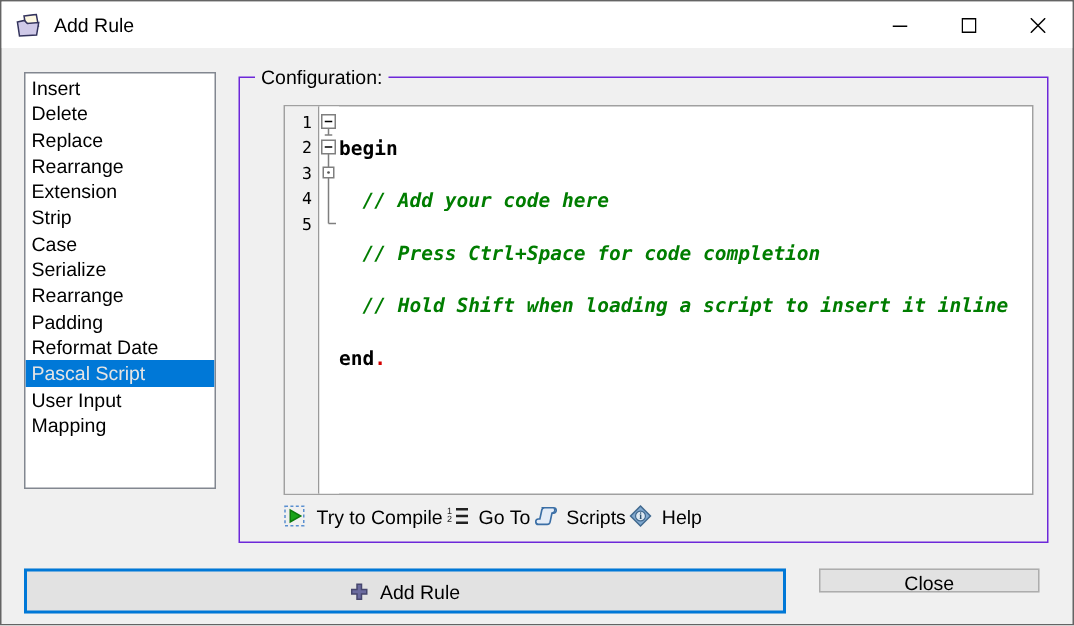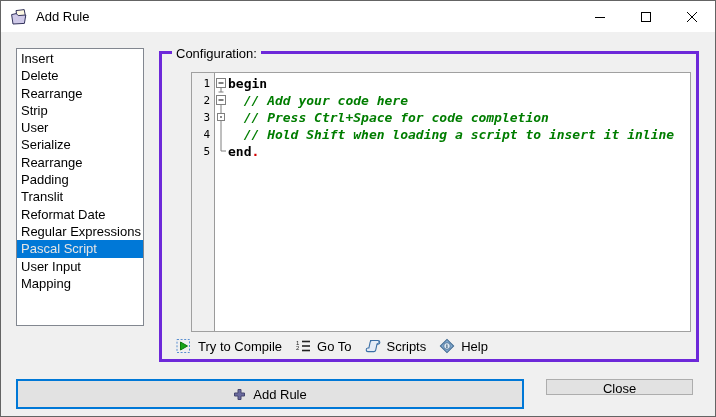--- a/index.html
+++ b/index.html
@@ -13,35 +13,35 @@
   .titlebar{position:absolute;top:0;left:0;right:0;height:31px;background:#fff;display:flex;align-items:center;}
   .title-icon{margin:0 8px 0 9px;display:flex;}
   .title-text{font-size:13px;}
   .win-controls{position:absolute;right:0;top:0;height:31px;display:flex;}
   .win-btn{width:46px;height:31px;display:flex;align-items:center;justify-content:center;background:transparent;border:none;padding:0;cursor:default;}
   
   .listbox{position:absolute;left:15px;top:47px;width:128px;height:278px;background:#fff;border:1px solid #828790;overflow:hidden;padding-top:1px;}
   .list-item{height:17.3px;line-height:17.3px;font-size:13px;padding-left:4px;white-space:nowrap;}
   .list-item.selected{background:var(--selection,#0078d7);color:#e5e5e5;}
   
-  .groupbox{position:absolute;left:158px;top:50px;width:540px;height:311px;border:3px solid #6d28d9;}
+  .groupbox{position:absolute;left:158px;top:50px;width:540px;height:311px;border:1px solid #6d28d9;}
   .groupbox-label{position:absolute;top:-8px;left:10px;background:#f0f0f0;padding:0 4px;font-size:13px;line-height:15px;}
   
   .editor{position:absolute;left:29px;top:18px;width:500px;height:260px;border:1px solid #a0a0a0;background:#fff;display:flex;}
   .gutter{width:22px;background:#f0f0f0;padding-top:2px;}
   .gutter .num{display:block;height:17px;line-height:17px;text-align:right;padding-right:4px;font-family:"DejaVu Sans Mono",monospace;font-size:11px;color:#000;}
   .gutter-sep{width:1px;background:#9a9a9a;}
   .fold-col{width:13px;padding-top:2px;background:#fff;}
   .code{flex:1;padding-top:2px;font-family:"DejaVu Sans Mono",monospace;font-weight:bold;font-size:13px;line-height:17px;white-space:pre;overflow:hidden;}
-  .code .line{height:17px;}
+  .code .line{height:17px;margin-top:18px;}
   .tok-keyword{color:var(--keyword,#000);}
   .tok-comment{color:var(--comment,#007d00);font-style:italic;}
   .tok-symbol-red{color:var(--red-symbol,#d40000);}
   
-  .ed-toolbar{position:absolute;left:14px;top:280px;height:24px;display:flex;align-items:center;gap:13px;}
+  .ed-toolbar{position:absolute;left:29px;top:280px;height:24px;display:flex;align-items:center;gap:2px;}
   .tb-btn{display:flex;align-items:center;gap:6px;font-size:13px;font-family:inherit;background:none;border:none;padding:0;color:#000;cursor:default;}
   
   .btn-add{position:absolute;left:15px;top:378px;width:508px;height:30px;background:#e2e2e2;border:2px solid var(--accent,#0078d7);display:flex;align-items:center;justify-content:center;gap:7px;font-size:13px;font-family:inherit;cursor:default;}
   .btn-close{position:absolute;left:545px;top:378px;width:147px;height:16px;background:#e2e2e2;border:1px solid #adadad;font-size:13px;font-family:inherit;cursor:default;}
 </style>
 </head>
 <body>
 
 <div class="window">
 
@@ -69,29 +69,29 @@
             <line x1="0" y1="0" x2="10" y2="10" stroke="#000" stroke-width="1"></line>
             <line x1="10" y1="0" x2="0" y2="10" stroke="#000" stroke-width="1"></line>
           </svg>
       </button>
     </div>
   </div>
 
   <div class="listbox">
       <div class="list-item">Insert</div>
       <div class="list-item">Delete</div>
+      <div class="list-item">Replace</div>
       <div class="list-item">Rearrange</div>
+      <div class="list-item">Extension</div>
       <div class="list-item">Strip</div>
-      <div class="list-item">User</div>
+      <div class="list-item">Case</div>
       <div class="list-item">Serialize</div>
       <div class="list-item">Rearrange</div>
       <div class="list-item">Padding</div>
-      <div class="list-item">Translit</div>
       <div class="list-item">Reformat Date</div>
-      <div class="list-item">Regular Expressions</div>
       <div class="list-item selected">Pascal Script</div>
       <div class="list-item">User Input</div>
       <div class="list-item">Mapping</div>
     </div>
 
   <div class="groupbox">
     <span class="groupbox-label">Configuration:</span>
 
     <div class="editor">
       <div class="gutter">

